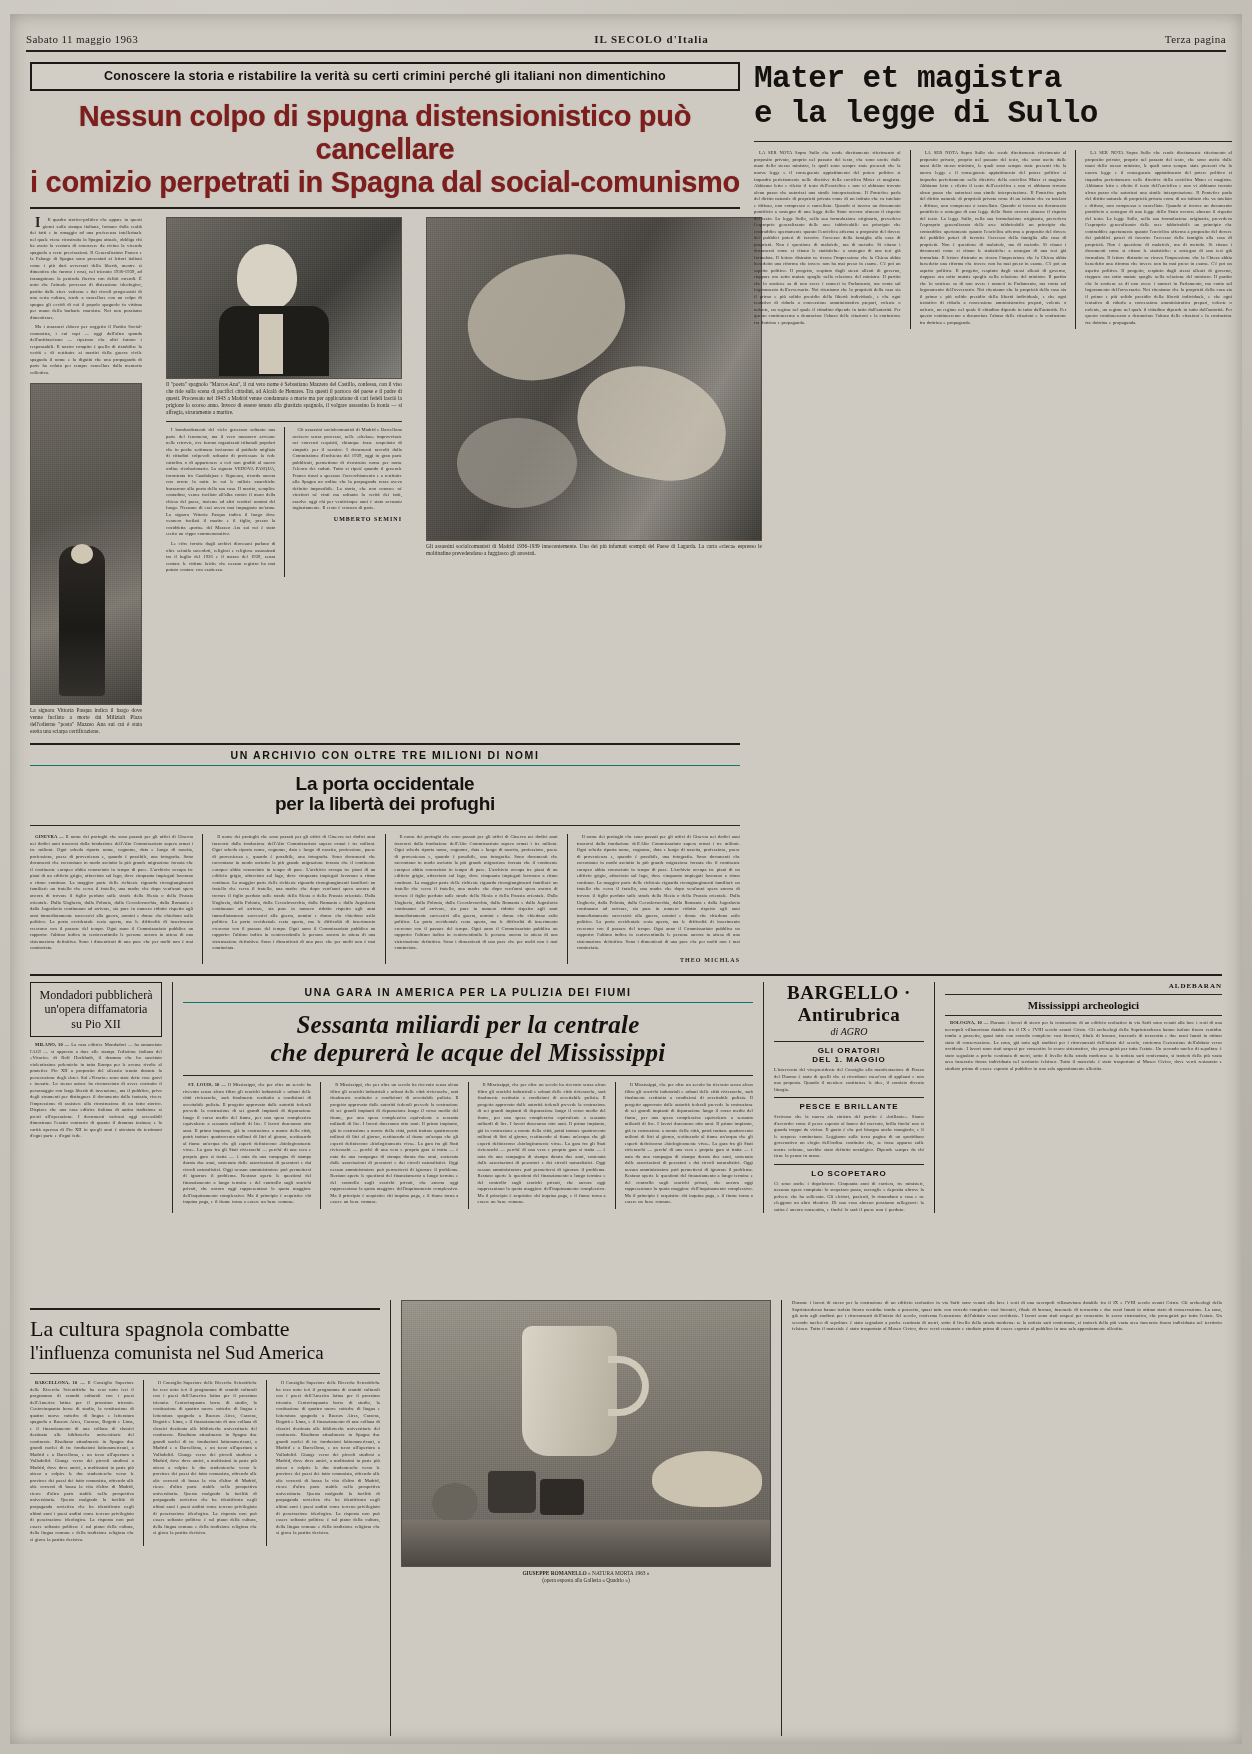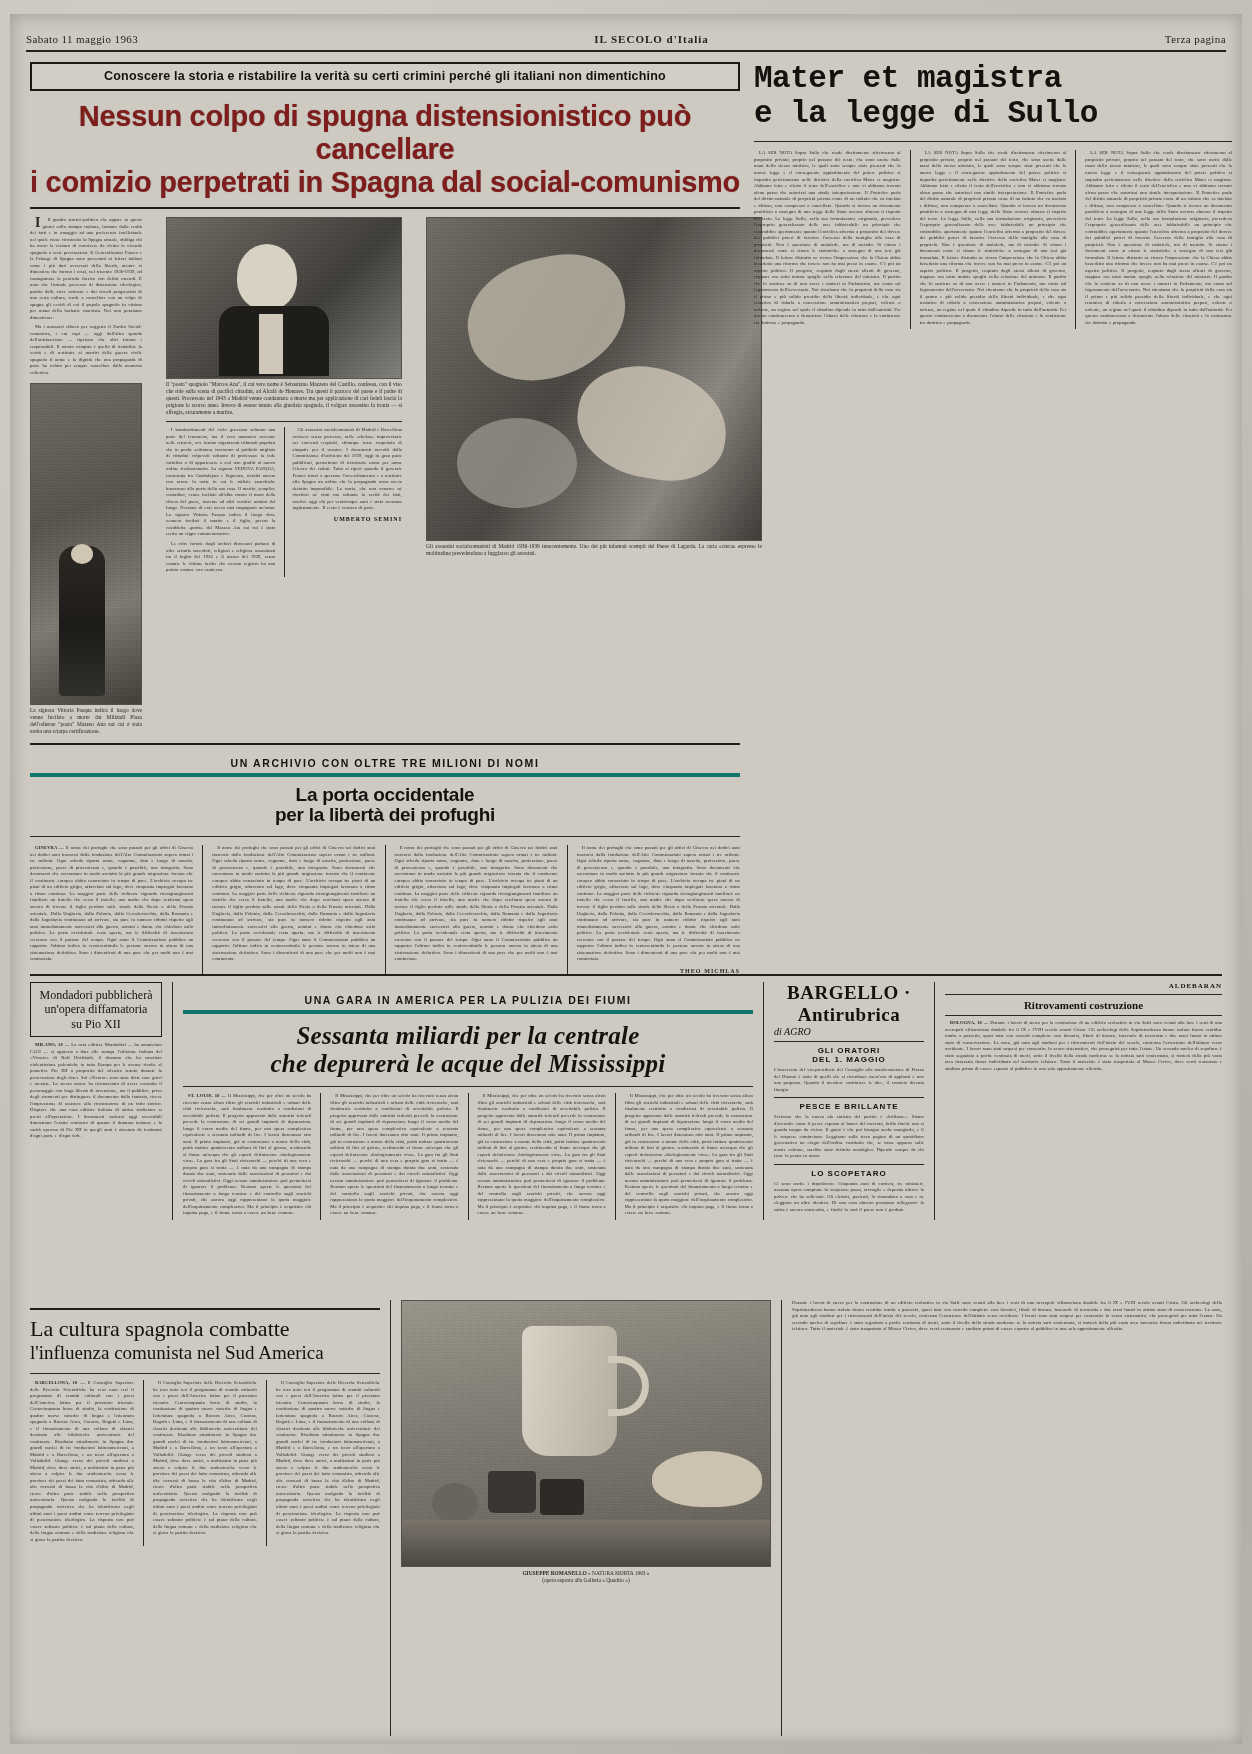--- a/index.html
+++ b/index.html
@@ -91,24 +91,24 @@
   
   .mater{
     font-family:Liberation Mono, monospace;
     font-weight:bold;
     font-size:31px;line-height:1.12;
     text-align:left;
     letter-spacing:-0.5px;
   }
   
   .banner{
-    border-top:2px solid #221f1b;border-bottom:4px solid #0f766e;
+    border-top:2px solid #221f1b;border-bottom:1px solid #0f766e;
     text-align:center;font-family:"Liberation Sans",sans-serif;
     font-weight:bold;font-size:10.5px;letter-spacing:1.6px;
-    padding:12px 0 4px 0;
+    padding:4px 0 4px 0;
   }
   .bighead2{
     font-family:"Liberation Sans",sans-serif;font-weight:bold;
     font-size:19px;line-height:1.1;text-align:center;margin:8px 0 10px;
     letter-spacing:-.3px;
   }
   .italhead{
     font-family:"Liberation Serif",serif;font-style:italic;font-weight:bold;
     font-size:25px;line-height:1.12;text-align:center;letter-spacing:.3px;
   }
@@ -422,21 +422,21 @@
 Restano aperte le questioni del finanziamento a lungo termine e del controllo sugli scarichi privati, che ancora oggi rappresentano la quota maggiore dell'inquinamento complessivo. Ma il principio è acquisito: chi inquina paga, e il fiume torna a essere un bene comune.</p>
             </div>
               </div>
           </div>
         </div>
 
         <div class="vrule" style="align-self:stretch;"></div>
 
         <div style="width:150px;flex:0 0 150px;">
           <div class="rubhead">BARGELLO · Antirubrica</div>
-          <div style="font-style:italic;font-size:10px;">di AGRO</div>
+          <div style="text-align:center;font-style:italic;font-size:10px;">di AGRO</div>
           <div class="hr-thin" style="margin:4px 0;"></div>
           <div class="smallcaps" style="white-space:pre-line;">GLI ORATORI
 DEL 1. MAGGIO</div>
           <div class="txt" style="margin-top:3px;">L'intervento del vicepresidente del Consiglio alla manifestazione di Piazza del Duomo è stato di quelli che si ricordano: mezz'ora di applausi e non una proposta. Quando il mestiere sostituisce le idee, il comizio diventa liturgia.</div>
           <div class="hr-thin" style="margin:4px 0;"></div>
           <div class="smallcaps">PESCE E BRILLANTE</div>
           <div class="txt" style="margin-top:3px;">Scrivono che la nuova ala sinistra del partito è «brillante». Siamo d'accordo: come il pesce esposto al banco del mercato, brilla finché non si guarda troppo da vicino. Il guaio è che poi bisogna anche mangiarlo, e lì le sorprese cominciano.
 
 Leggiamo sulla terza pagina di un quotidiano governativo un elogio dell'ordine costituito che, se fosse apparso sulle nostre colonne, sarebbe stato definito nostalgico. Dipende sempre da chi tiene la penna in mano.</div>
           <div class="hr-thin" style="margin:4px 0;"></div>
@@ -444,21 +444,21 @@
           <div class="txt" style="margin-top:3px;">Ci sono anche i dopolavoro. Cinquanta anni di carriera, tre ministeri, nessuna opera compiuta: lo scopetaro passa, raccoglie e deposita altrove la polvere che ha sollevato. Gli elettori, pazienti, lo rimandano a casa e ne eleggono un altro identico.
 
 Di una cosa almeno possiamo rallegrarci: la satira è ancora consentita, e finché lo sarà il paese non è perduto.</div>
         </div>
 
         <div class="vrule" style="align-self:stretch;"></div>
 
         <div style="flex:1;">
           <div style="text-align:right;font-size:7px;font-weight:bold;letter-spacing:1px;">ALDEBARAN</div>
           <div class="hr-thin" style="margin:4px 0;"></div>
-          <div style="font-family:'Liberation Serif',serif;font-size:11px;font-weight:bold;text-align:center;">Ritrovamenti costruzione</div>
+          <div style="font-family:'Liberation Serif',serif;font-size:11px;font-weight:bold;text-align:center;">Mississippi archeologici</div>
           <div class="hr-thin" style="margin:4px 0;"></div>
           <div class="txt">
             <p><b>BOLOGNA, 10 —</b> <span>Durante i lavori di sterro per la costruzione di un edificio scolastico in via Saffi sono venuti alla luce i resti di una necropoli villanoviana databile fra il IX e l'VIII secolo avanti Cristo. Gli archeologi della Soprintendenza hanno isolato finora ventidue tombe a pozzetto, quasi tutte con corredo completo: vasi biconici, fibule di bronzo, fuseruole di terracotta e due rasoi lunati in ottimo stato di conservazione.
 
 La zona, già nota agli studiosi per i ritrovamenti dell'inizio del secolo, conferma l'estensione dell'abitato verso occidente. I lavori sono stati sospesi per consentire lo scavo sistematico, che proseguirà per tutta l'estate.
 
 Un secondo nucleo di sepolture è stato segnalato a poche centinaia di metri, sotto il livello della strada moderna: se la notizia sarà confermata, si tratterà della più vasta area funeraria finora individuata nel territorio felsineo.
 
 Tutto il materiale è stato trasportato al Museo Civico, dove verrà restaurato e studiato prima di essere esposto al pubblico in una sala appositamente allestita.</span></p>
           </div>

